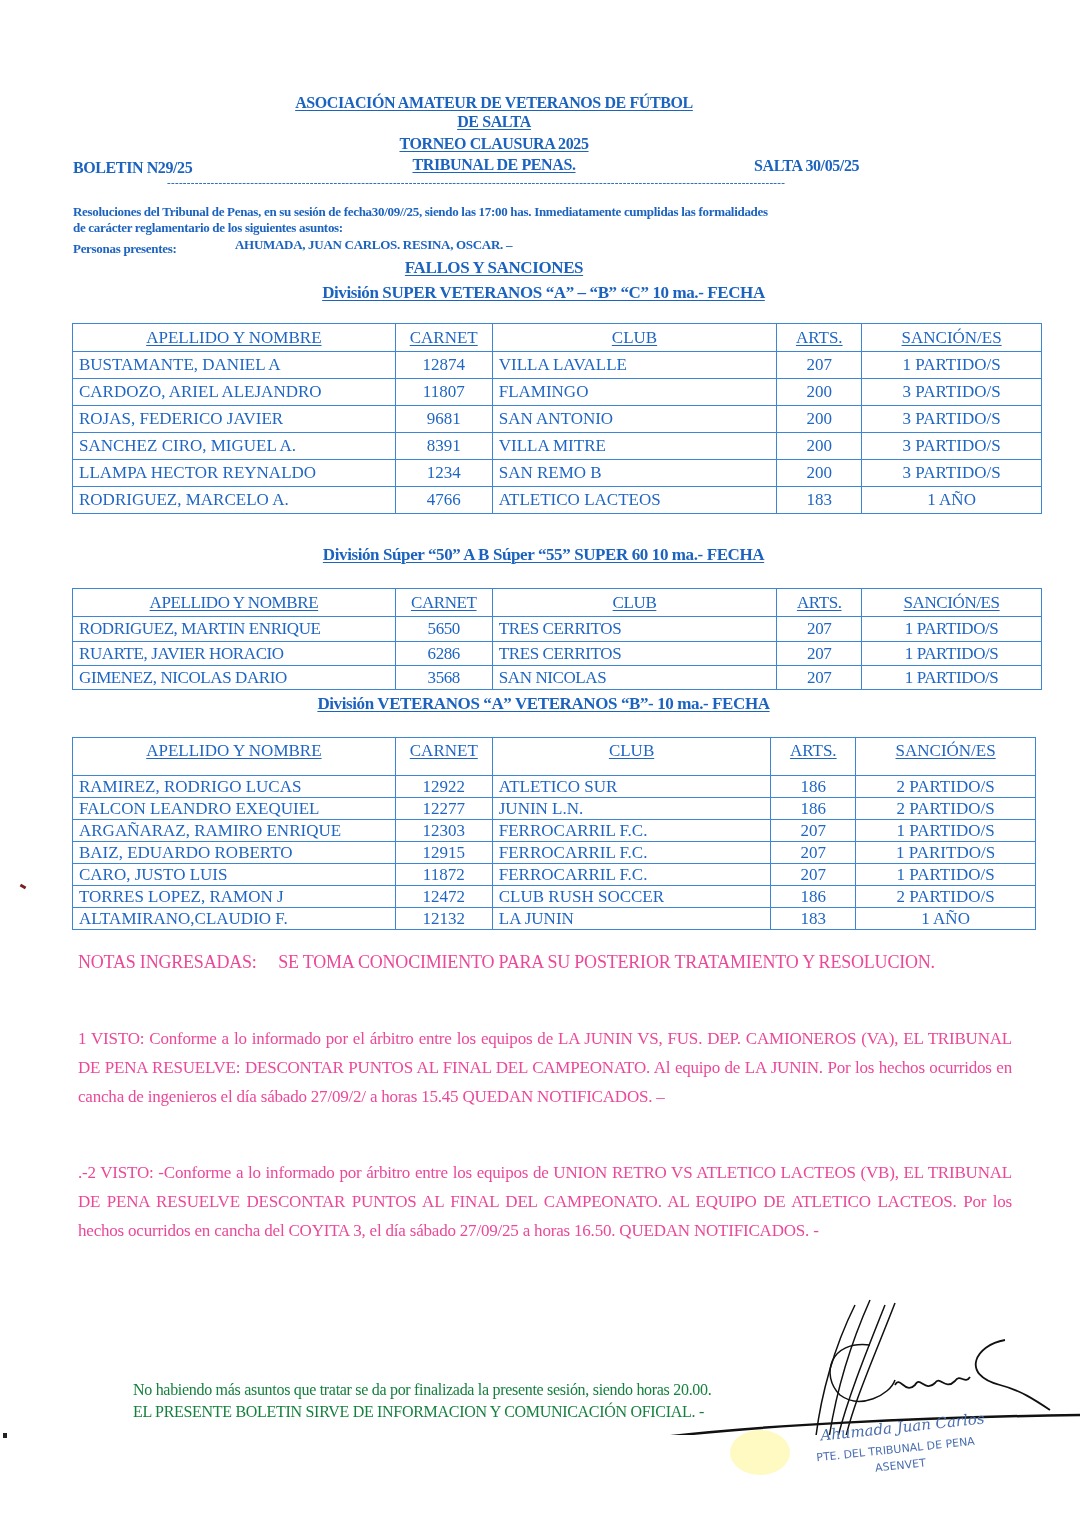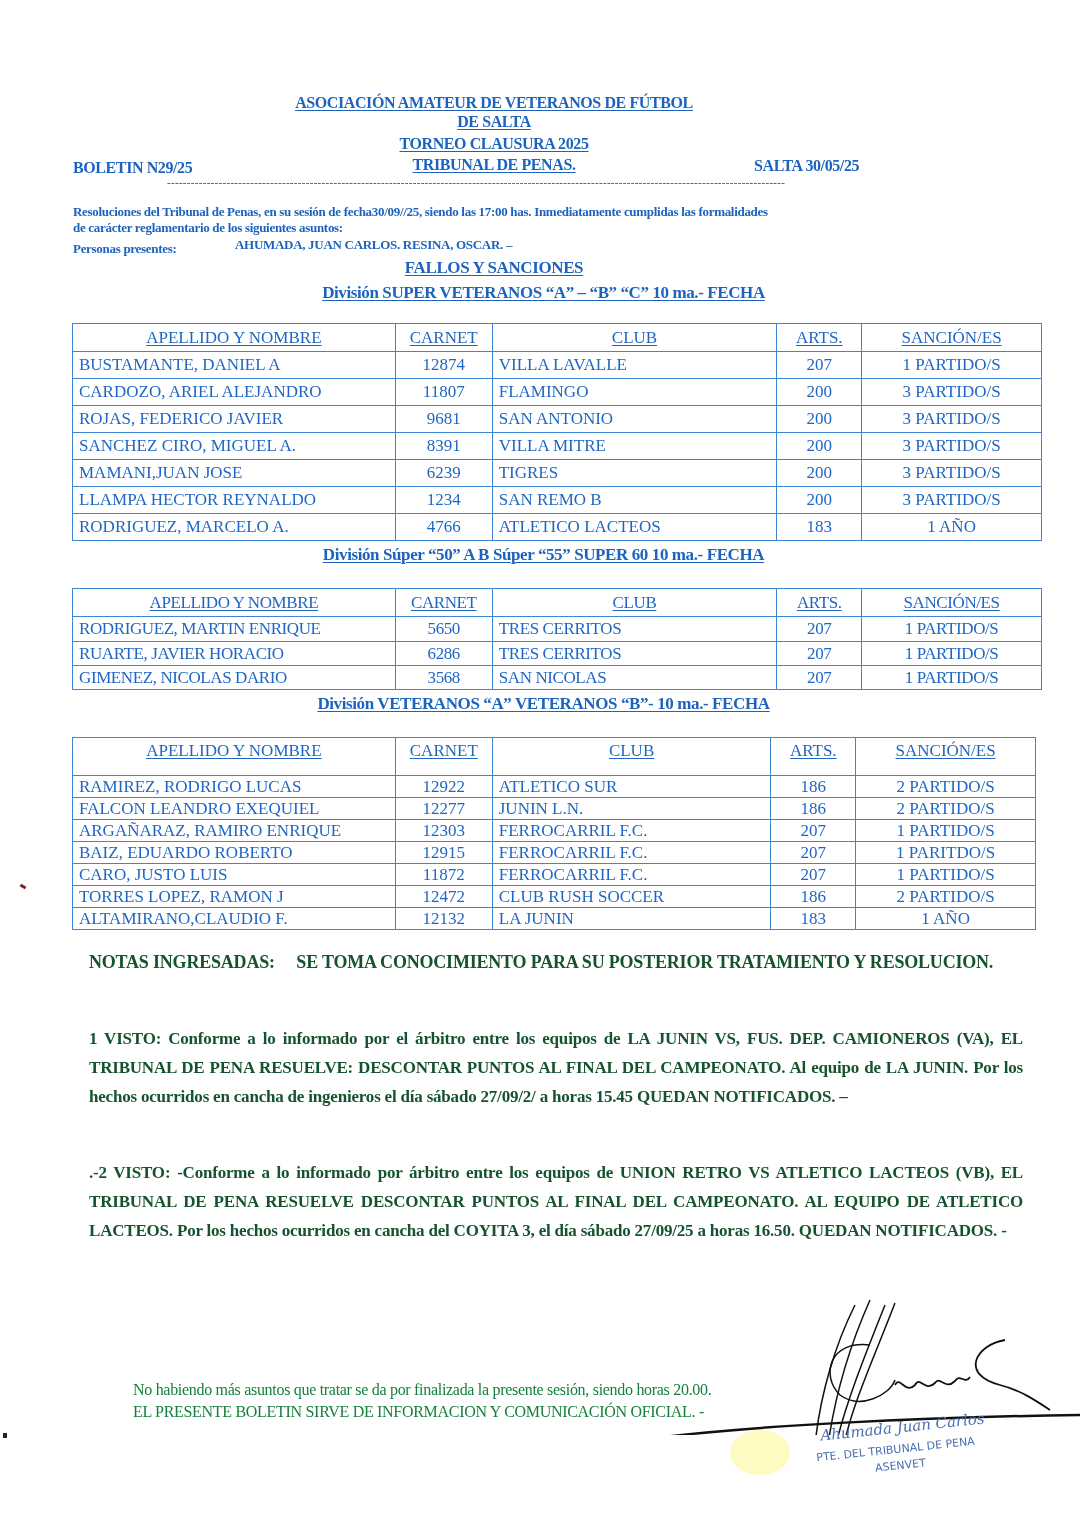--- a/index.html
+++ b/index.html
@@ -13,21 +13,21 @@
   .head-line { left: 0; width: 988px; text-align: center; font-weight: bold; font-size: 16px; color: #1c63c0; line-height: 16px; }
   .cond { font-stretch: condensed; letter-spacing: -0.4px; }
   .intro { left: 73px; font-size: 13px; font-weight: bold; color: #1c63c0; letter-spacing: -0.3px; line-height: 17px; }
   .div-title { left: 0; width: 1087px; text-align: center; font-weight: bold; font-size: 17px; color: #1c63c0; letter-spacing: -0.4px; }
   table.sanc { position: absolute; border-collapse: collapse; font-size: 17px; color: #1f66c4; }
   table.sanc td, table.sanc th { border: 1.2px solid #3d86d6; padding: 0 6px; font-weight: normal; white-space: nowrap; }
   table.sanc th { text-decoration: underline; text-underline-offset: 2px; text-align: center; }
   td.c { text-align: center; }
   td.l { text-align: left; }
   .t3 td, .t3 th { line-height: 20px; }
-  .para { left: 89px; width: 934px; font-weight: bold; font-size: 17px; color: #14532d; line-height: 29px; text-align: justify; letter-spacing: -0.2px; }
+  .para { left: 78px; width: 934px; font-weight: normal; font-size: 17px; color: #ec4899; line-height: 29px; text-align: justify; letter-spacing: -0.2px; }
   .closing { left: 133px; font-size: 16px; color: #15803d; line-height: 20px; letter-spacing: -0.3px; margin-top: 31px; }
   .stamp { color: #4a6fb0; font-family: "DejaVu Sans", sans-serif; font-size: 11px; }
 </style>
 </head>
 <body>
 
 <div class="abs head-line u cond" style="top:95px;">ASOCIACIÓN AMATEUR DE VETERANOS DE FÚTBOL</div>
 <div class="abs head-line u cond" style="top:114px;">DE SALTA</div>
 <div class="abs head-line u cond" style="top:136px;">TORNEO CLAUSURA 2025</div>
 <div class="abs head-line u cond" style="top:157px;">TRIBUNAL DE PENAS.</div>
@@ -77,27 +77,20 @@
         <td class="l">ROJAS, FEDERICO JAVIER</td>
         <td class="c">9681</td>
         <td class="l">SAN ANTONIO</td>
         <td class="c">200</td>
         <td class="c">3 PARTIDO/S</td>
       </tr>
   <tr style="height:27px;">
         <td class="l">SANCHEZ CIRO, MIGUEL A.</td>
         <td class="c">8391</td>
         <td class="l">VILLA MITRE</td>
-        <td class="c">200</td>
-        <td class="c">3 PARTIDO/S</td>
-      </tr>
-  <tr style="height:27px;">
-        <td class="l">MAMANI,JUAN JOSE</td>
-        <td class="c">6239</td>
-        <td class="l">TIGRES</td>
         <td class="c">200</td>
         <td class="c">3 PARTIDO/S</td>
       </tr>
   <tr style="height:27px;">
         <td class="l">LLAMPA HECTOR REYNALDO</td>
         <td class="c">1234</td>
         <td class="l">SAN REMO B</td>
         <td class="c">200</td>
         <td class="c">3 PARTIDO/S</td>
       </tr>

